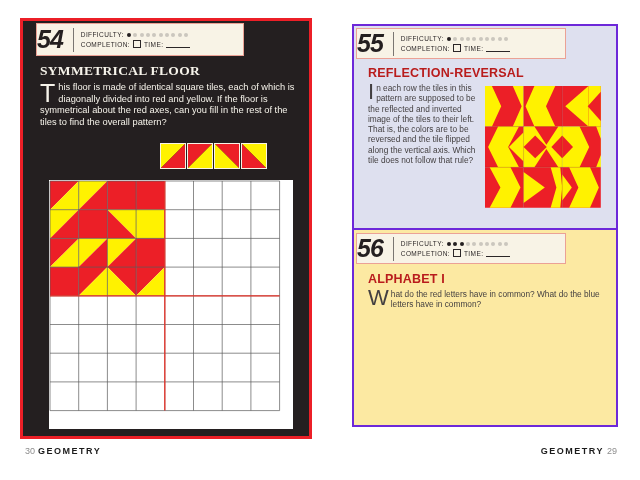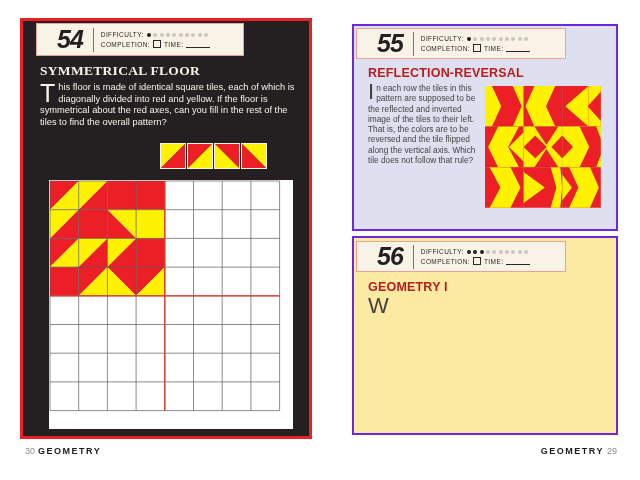--- a/index.html
+++ b/index.html
@@ -3,21 +3,21 @@
 <meta charset="utf-8">
 <style>
   html,body{margin:0;padding:0;}
   body{width:640px;height:480px;background:#ffffff;position:relative;overflow:hidden;
        font-family:"Liberation Sans", sans-serif;}
 
   
   #left-page{position:absolute;left:20px;top:18px;width:292px;height:421px;
     background:#241f20;border:3px solid #ec1f27;box-sizing:border-box;}
   .hdr-box{position:absolute;background:#f8f3e6;border:1px solid #eba195;
-    display:flex;align-items:center;padding-left:20px;box-sizing:border-box;}
+    display:flex;align-items:center;padding-left:0;box-sizing:border-box;}
   #hdr54{left:13px;top:2px;width:208px;height:33px;}
   .puzzle-num{font-size:25px;font-weight:800;font-style:italic;letter-spacing:-1px;color:#241f20;}
   .hdr-div{width:1px;background:#7a7672;height:24px;margin:0 7px 0 10px;}
   .meta-col{display:flex;flex-direction:column;gap:2px;}
   .meta-row{display:flex;align-items:center;gap:3px;font-size:6.5px;letter-spacing:.4px;color:#2b2627;}
   .dots{display:inline-flex;gap:2.4px;align-items:center;}
   .dot{width:4px;height:4px;border-radius:50%;background:#cbc7be;display:inline-block;}
   .dot.filled{background:#241f20;}
   .checkbox{width:6px;height:6px;border:1px solid #2b2627;display:inline-block;background:transparent;}
   .time-line{display:inline-block;width:24px;height:6px;border-bottom:1px solid #2b2627;}
@@ -25,21 +25,21 @@
   #title54{position:absolute;left:17px;top:42px;color:#f6f3ea;font-size:13.5px;font-weight:bold;letter-spacing:.3px;font-family:Liberation Serif, serif;}
   #body54{position:absolute;left:17px;top:61px;width:255px;color:#f6f3ea;font-size:9.3px;line-height:11.5px;}
   .dropcap{float:left;font-size:25px;line-height:20px;margin:1px 3px 0 0;font-weight:400;}
 
   #strip54{position:absolute;left:137px;top:122px;}
   #floor54{position:absolute;left:26px;top:159px;}
 
   
   .panel{position:absolute;box-sizing:border-box;border:2px solid #6d28d9;}
   #panel55{left:352px;top:24px;width:266px;height:207px;background:#dee0ef;}
-  #panel56{left:352px;top:236px;width:266px;height:199px;background:#fce9a2;}
+  #panel56{left:352px;top:228px;width:266px;height:199px;background:#fce9a2;}
   #hdr55{left:2px;top:2px;width:210px;height:31px;}
   #hdr56{left:2px;top:3px;width:210px;height:31px;}
   .panel-title{position:absolute;left:14px;color:#b91c1c;font-size:12.5px;font-weight:bold;letter-spacing:.2px;}
   #title55{top:40px;}
   #title56{top:42px;}
   .panel-body{position:absolute;color:#433f40;font-size:8.3px;line-height:10.3px;}
   #body55{left:14px;top:57px;width:113px;}
   #body56{left:14px;top:59px;width:242px;}
   .dropcap-sm{float:left;font-size:22px;line-height:18px;margin:0 2px 0 0;font-weight:400;}
   #pattern55{position:absolute;left:131px;top:60px;}
@@ -248,24 +248,24 @@
       </span>
       <span class="meta-row">
         <span>COMPLETION:</span>
         <span class="checkbox"></span>
         <span>TIME:</span>
         <span class="time-line"></span>
       </span>
     </span>
   </div>
 
-  <div id="title56" class="panel-title">GEOMETRY I</div>
+  <div id="title56" class="panel-title">ALPHABET I</div>
 
   <div id="body56" class="panel-body">
-    <span class="dropcap-sm">W</span>
+    <span class="dropcap-sm">W</span><span>hat do the red letters have in common? What do the blue letters have in common?</span>
   </div>
 
 </div>
 
 <div id="footer-left" class="footer">
   <span>30</span><span class="section">GEOMETRY</span>
 </div>
 <div id="footer-right" class="footer">
   <span class="section">GEOMETRY</span><span>29</span>
 </div>

